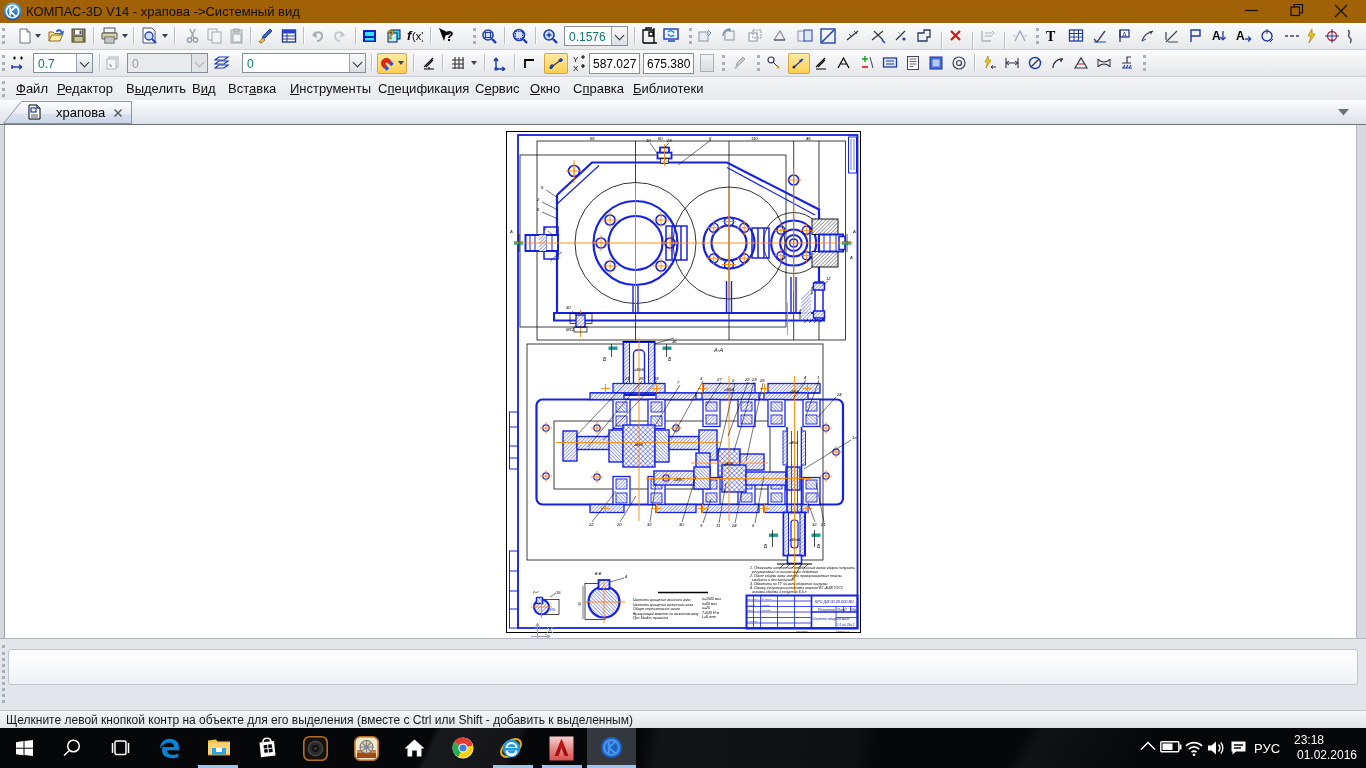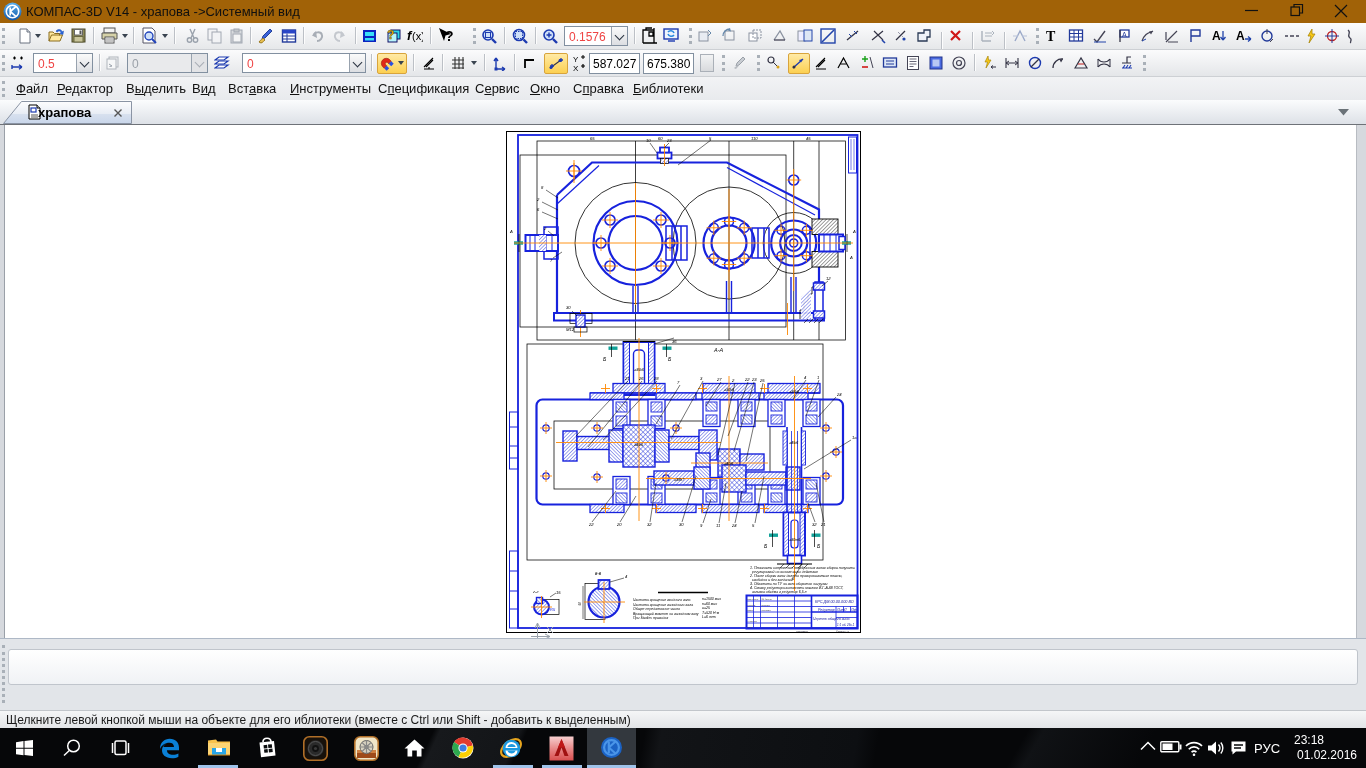--- a/index.html
+++ b/index.html
@@ -3,21 +3,21 @@
 *{margin:0;padding:0;box-sizing:border-box}
 html,body{width:1366px;height:768px;overflow:hidden}
 body{position:relative;font-family:"Liberation Sans",sans-serif;background:#fff}
 .abs{position:absolute}
 .row{position:absolute;left:0;width:1366px}
 .sep{position:absolute;top:4px;width:1px;height:17px;background:#bcc0c6;box-shadow:1px 0 0 #fdfdfd}
 .hdl{position:absolute;top:5px;width:3px;height:16px;border-left:3px dotted #a9b0b8}
 .ic{position:absolute;top:5px;width:16px;height:16px}
 .ic2{position:absolute;top:4px;width:17px;height:17px}
 .car{position:absolute;top:11px;width:0;height:0;border:3px solid transparent;border-top:4px solid #3a4450}
-.cmb{position:absolute;top:3px;height:20px;border:1px solid #8290a0;background:#fff;font-size:12px;color:#ef4444}
+.cmb{position:absolute;top:3px;height:20px;border:1px solid #8290a0;background:#fff;font-size:12px;color:#0f766e}
 .cmb span{display:block;padding:3px 0 0 4px}
 .cbt{position:absolute;right:0;top:0;width:16px;height:18px;background:linear-gradient(#fafafa,#dcdee2);border-left:1px solid #98a2ae}
 .cbt:after{content:"";position:absolute;left:4px;top:7px;width:6px;height:6px;border-right:1.5px solid #2a3340;border-bottom:1.5px solid #2a3340;transform:translateY(-2px) rotate(45deg)}
 .dis{background:#e9eaec;color:#9aa0a8}
 .dis .cbt{background:#e2e3e6}
 .dis .cbt:after{border-color:#a8adb5}
 .fld{position:absolute;top:3px;height:20px;border:1px solid #8290a0;background:#fff;font-size:12px;color:#000;padding:3px 0 16px 3px}
 .yb{position:absolute;top:3px;height:21px;background:linear-gradient(#ffeaa6,#fcd051);border:1px solid #d8a43c;border-radius:2px}
 .mi{position:absolute;top:0;height:23px;line-height:23px;font-size:13px;color:#111}
 </style></head><body>
@@ -275,21 +275,21 @@
     </svg>
 </div>
 
 <div class="row" style="top:50px;height:27px;background:linear-gradient(#fbfbfc,#e4e6e9);border-bottom:1px solid #cdd0d4">
 <div class="hdl" style="left:2px"></div>
 <svg class="ic" style="left:10px">
       <path d="M3 3 h3 M4.5 1.5 v3 M10 3 h3 M11.5 1.5 v3" stroke="#000" stroke-width="1.2"></path>
       <path d="M2 10 v4 M2 12 h10 M12 12 l-3-2.2 M12 12 l-3 2.2" stroke="#1c3ab0" stroke-width="1.4" fill="none"></path>
     </svg>
 <div class="cmb" style="left:33px;width:60px">
-      <span>0.5</span>
+      <span>0.7</span>
       <div class="cbt"></div>
     </div>
 <div class="sep" style="left:99px"></div>
 <svg class="ic" style="left:105px">
       <rect x="4" y="2" width="9" height="10" fill="#f0f1f3" stroke="#b0b5bc"></rect>
       <rect x="2" y="4" width="9" height="10" fill="#f6f7f8" stroke="#b0b5bc"></rect>
       <path d="M4 9 l3 2 M7 11 l-2.5 0.5" stroke="#98a0aa" fill="none"></path>
     </svg>
 <div class="cmb dis" style="left:127px;width:81px">
       <span>0</span>
@@ -453,21 +453,21 @@
         </linearGradient>
       </defs>
 <path d="M3.5 23.5 L21.5 1.5 H131.5 V23.5 Z" fill="url(#tg)" stroke="#8a94a4" stroke-width="1"></path>
 </svg>
 <svg class="abs" style="left:28px;top:4px" width="13" height="16" viewBox="0 0 13 16">
       <path d="M1 1 h8 l3 3 v11 h-11z" fill="#fff" stroke="#000"></path>
       <path d="M9 1 v3 h3" fill="#ddd" stroke="#000"></path>
       <rect x="3" y="4" width="5" height="4" fill="none" stroke="#1c3ab0" stroke-width="1.2"></rect>
       <path d="M3 11 h7 M3 13 h7" stroke="#555"></path>
     </svg>
-<div class="abs" style="left:38px;top:5px;font-size:13px;font-weight:bold;color:#000">храпова</div>
+<div class="abs" style="left:56px;top:5px;font-size:13px;font-weight:normal;color:#000">храпова</div>
 <svg class="abs" style="left:113px;top:8px" width="10" height="10">
       <path d="M1.5 1.5 l7 7 M8.5 1.5 l-7 7" stroke="#555" stroke-width="1.4"></path>
     </svg>
 <svg class="abs" style="left:1337px;top:8px" width="13" height="8">
       <path d="M1 1 h11 l-5.5 6.5z" fill="#6a7278"></path>
     </svg>
 </div>
 
 <div class="abs" style="left:0;top:124px;width:1366px;height:514px;background:#d6d9de"></div>
 <div class="abs" style="left:0;top:124px;width:1366px;height:1px;background:#6e7278"></div>
@@ -914,21 +914,21 @@
 </g>
 </g>
     </svg></div>
 
 <div class="abs" style="left:0;top:638px;width:1366px;height:72px;background:#e2e5e9;border-top:1px solid #aeb8c6">
 <div class="abs" style="left:2px;top:6px;width:3px;height:58px;border-left:3px dotted #a9b0b8"></div>
 <div class="abs" style="left:8px;top:10px;width:1350px;height:36px;background:linear-gradient(#ffffff,#f0f2f5);border:1px solid #c0c5cc;border-radius:3px"></div>
 </div>
 
 <div class="abs" style="left:0;top:710px;width:1366px;height:18px;background:linear-gradient(#f5f6f7,#e2e4e7);border-top:1px solid #c2c6cb">
-<div class="abs" style="left:6px;top:2px;font-size:12px;color:#1a1a1a">Щелкните левой кнопкой мыши на объекте для его иблиотеки (вместе с Ctrl или Shift - добавить к выделенным)</div>
+<div class="abs" style="left:6px;top:2px;font-size:12px;color:#1a1a1a">Щелкните левой кнопкой контр на объекте для его выделения (вместе с Ctrl или Shift - добавить к выделенным)</div>
 </div>
 
 <div class="abs" style="left:0;top:728px;width:1366px;height:40px;background:#060709;overflow:hidden">
 <div class="abs" style="left:330px;top:0;width:330px;height:40px;background:linear-gradient(115deg,transparent 30%,#17191c 32%,#131518 55%,transparent 57%)"></div>
 <div class="abs" style="left:560px;top:0;width:420px;height:40px;background:linear-gradient(100deg,transparent 20%,#121417 24%,#0d0f12 70%,transparent 75%)"></div>
 <div class="abs" style="left:900px;top:0;width:300px;height:40px;background:linear-gradient(120deg,transparent 40%,#101215 45%,transparent 80%)"></div>
 
 <svg class="abs" style="left:16px;top:12px" width="17" height="17">
       <path d="M0 2.2 L7.5 1.1 V7.7 H0z M8.5 1 L17 0 V7.7 H8.5z M0 8.7 H7.5 V15.3 L0 14.2z M8.5 8.7 H17 V16 L8.5 15z" fill="#fff"></path>
     </svg>

